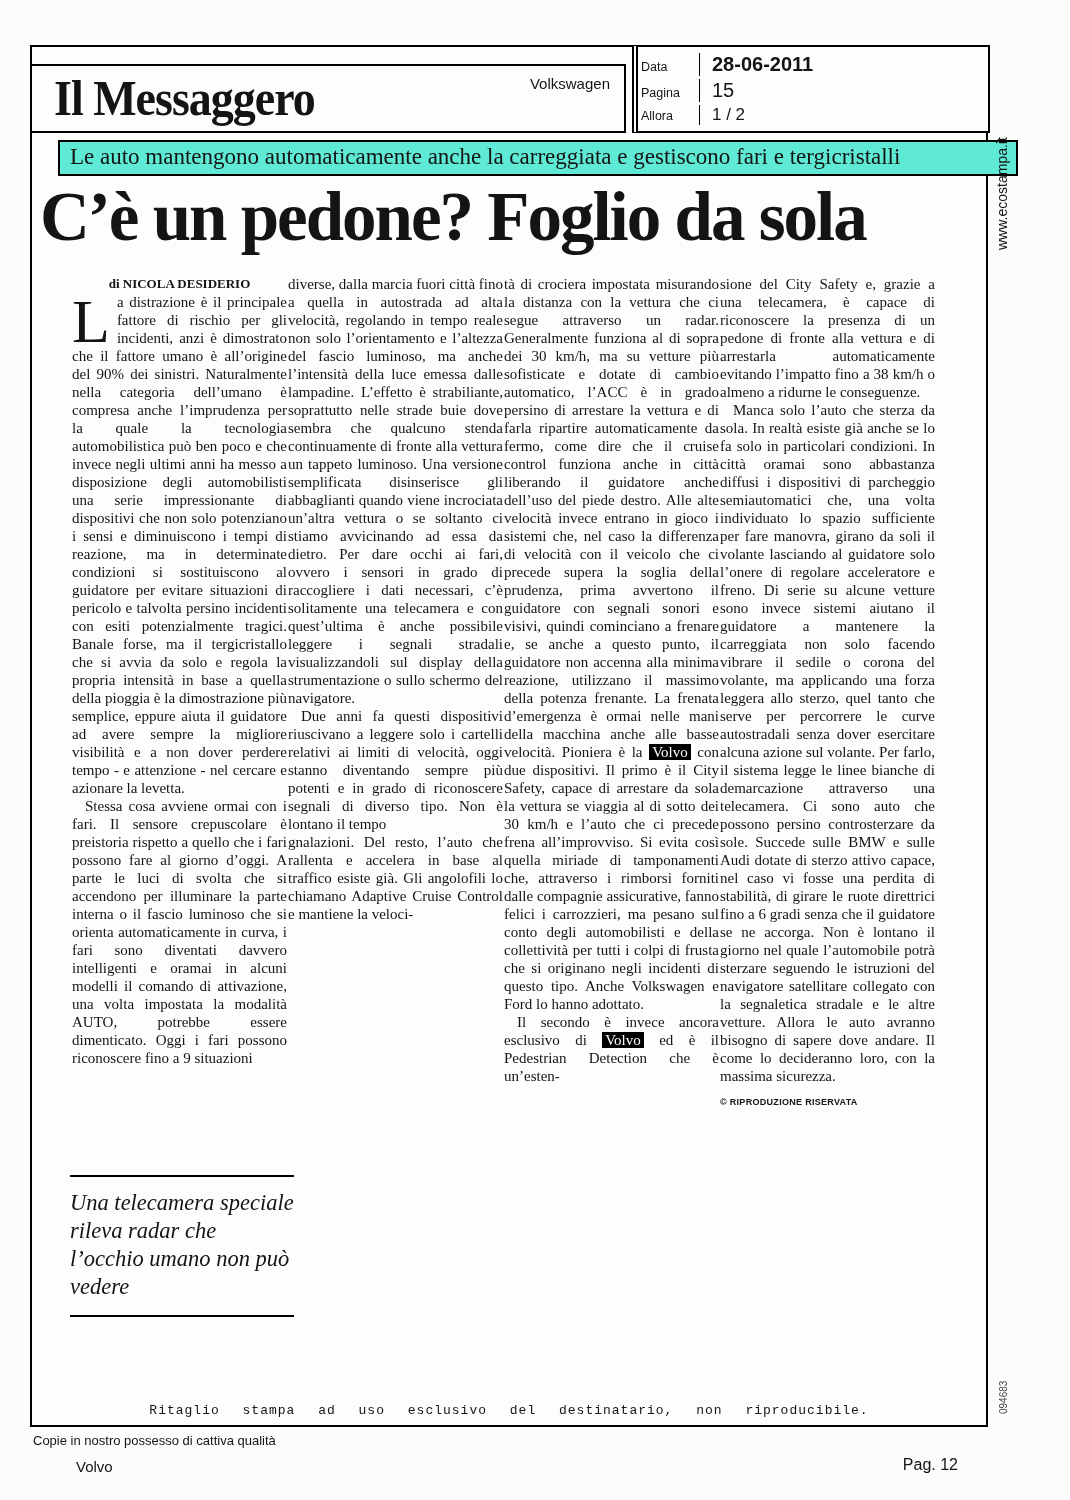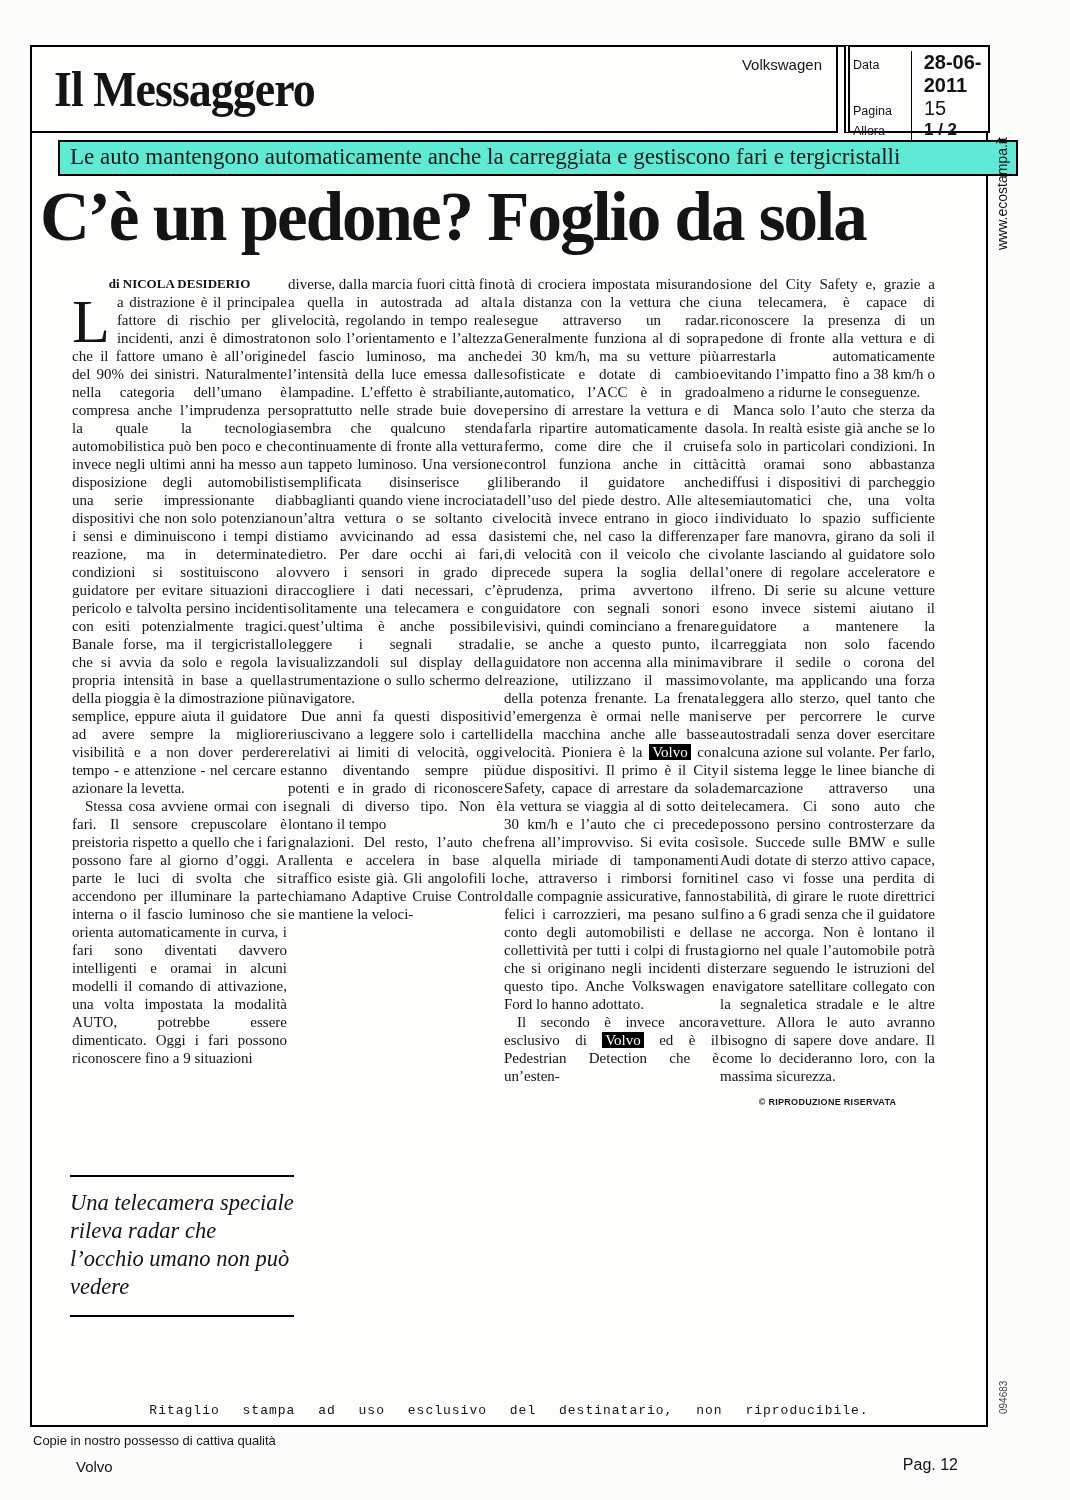--- a/index.html
+++ b/index.html
@@ -9,22 +9,22 @@
     margin:0 auto;
   }
   
   .frame {
     position:absolute; left:30px; top:45px; width:958px; height:1382px;
     border:2px solid #000; box-sizing:border-box; background:#fdfdfb;
   }
   
   .top-row { position:absolute; left:-2px; top:-2px; width:960px; height:88px; display:flex; }
   .masthead-box {
-    width:808px; border:2px solid #000; box-sizing:border-box; position:relative;
-    display:flex; align-items:center; background:#fdfdfb;
+    width:596px; border:2px solid #000; box-sizing:border-box; position:relative;
+    display:flex; align-items:center; background:#fdfdfb;margin-top:19px;
   }
   .masthead-title {
     font-family:"Liberation Serif", serif; font-weight:bold; font-size:46px;
     letter-spacing:-1px; padding-left:22px; transform:scaleY(1.08); transform-origin:left center;
   }
   .quotidiano-label {
     position:absolute; top:9px; right:14px; font-family:"Liberation Sans", sans-serif;
     font-size:15px; font-weight:400;
   }
   .meta-box {
@@ -33,21 +33,21 @@
     padding:4px 0; background:#fdfdfb;
   }
   .meta-row { display:flex; align-items:baseline; }
   .meta-label {
     width:58px; font-family:"Liberation Sans", sans-serif; font-size:12.5px;
     padding-left:3px; flex-shrink:0;
   }
   .meta-sep { width:1px; align-self:stretch; background:#000; margin-right:12px; }
   .meta-value { font-family:"Liberation Sans", sans-serif; font-size:20px; }
   .meta-value.bold { font-weight:bold; }
-  .meta-value.sheet { font-size:17px; font-weight:bold; }
+  .meta-value.sheet { font-size:17px; font-weight:normal; }
   
   .kicker {
     position:absolute; left:-2px; top:93px; width:960px; height:36px;
     border:2px solid #000; box-sizing:border-box; font-size:23px;
     padding:2px 10px; white-space:nowrap; overflow:hidden; background:#5eead4;margin-left:28px;
   }
   
   .headline {
     position:absolute; left:8px; top:130px; width:944px; margin:0;
     font-size:69px; font-weight:bold; letter-spacing:-2px; line-height:80px;
@@ -65,21 +65,21 @@
     font-family:"Liberation Serif", serif;
   }
   .article p { margin:0; }
   .article p.indent { text-indent:13px; }
   .dropcap {
     float:left; font-size:62px; line-height:50px; padding:3px 7px 0 0; font-weight:400;
   }
   .narrow-block { width:122px; text-align:justify; }
   .brand { background:#000; color:#fff; padding:0 3px; }
   .copyright {
-    text-align:center; font-family:"Liberation Sans", sans-serif; font-size:9px;
+    text-align:left; font-family:"Liberation Sans", sans-serif; font-size:9px;
     margin-top:8px; letter-spacing:0.3px; font-weight:bold;
   }
   
   .pullquote {
     position:absolute; left:38px; top:1128px; width:224px;
     font-style:italic; font-size:22.5px; line-height:28px; text-align:left;
     border-top:2px solid #000; padding-top:12px;
   }
   .pullquote::after {
     content:""; display:block; width:100%; border-bottom:2px solid #000; margin-top:14px;

